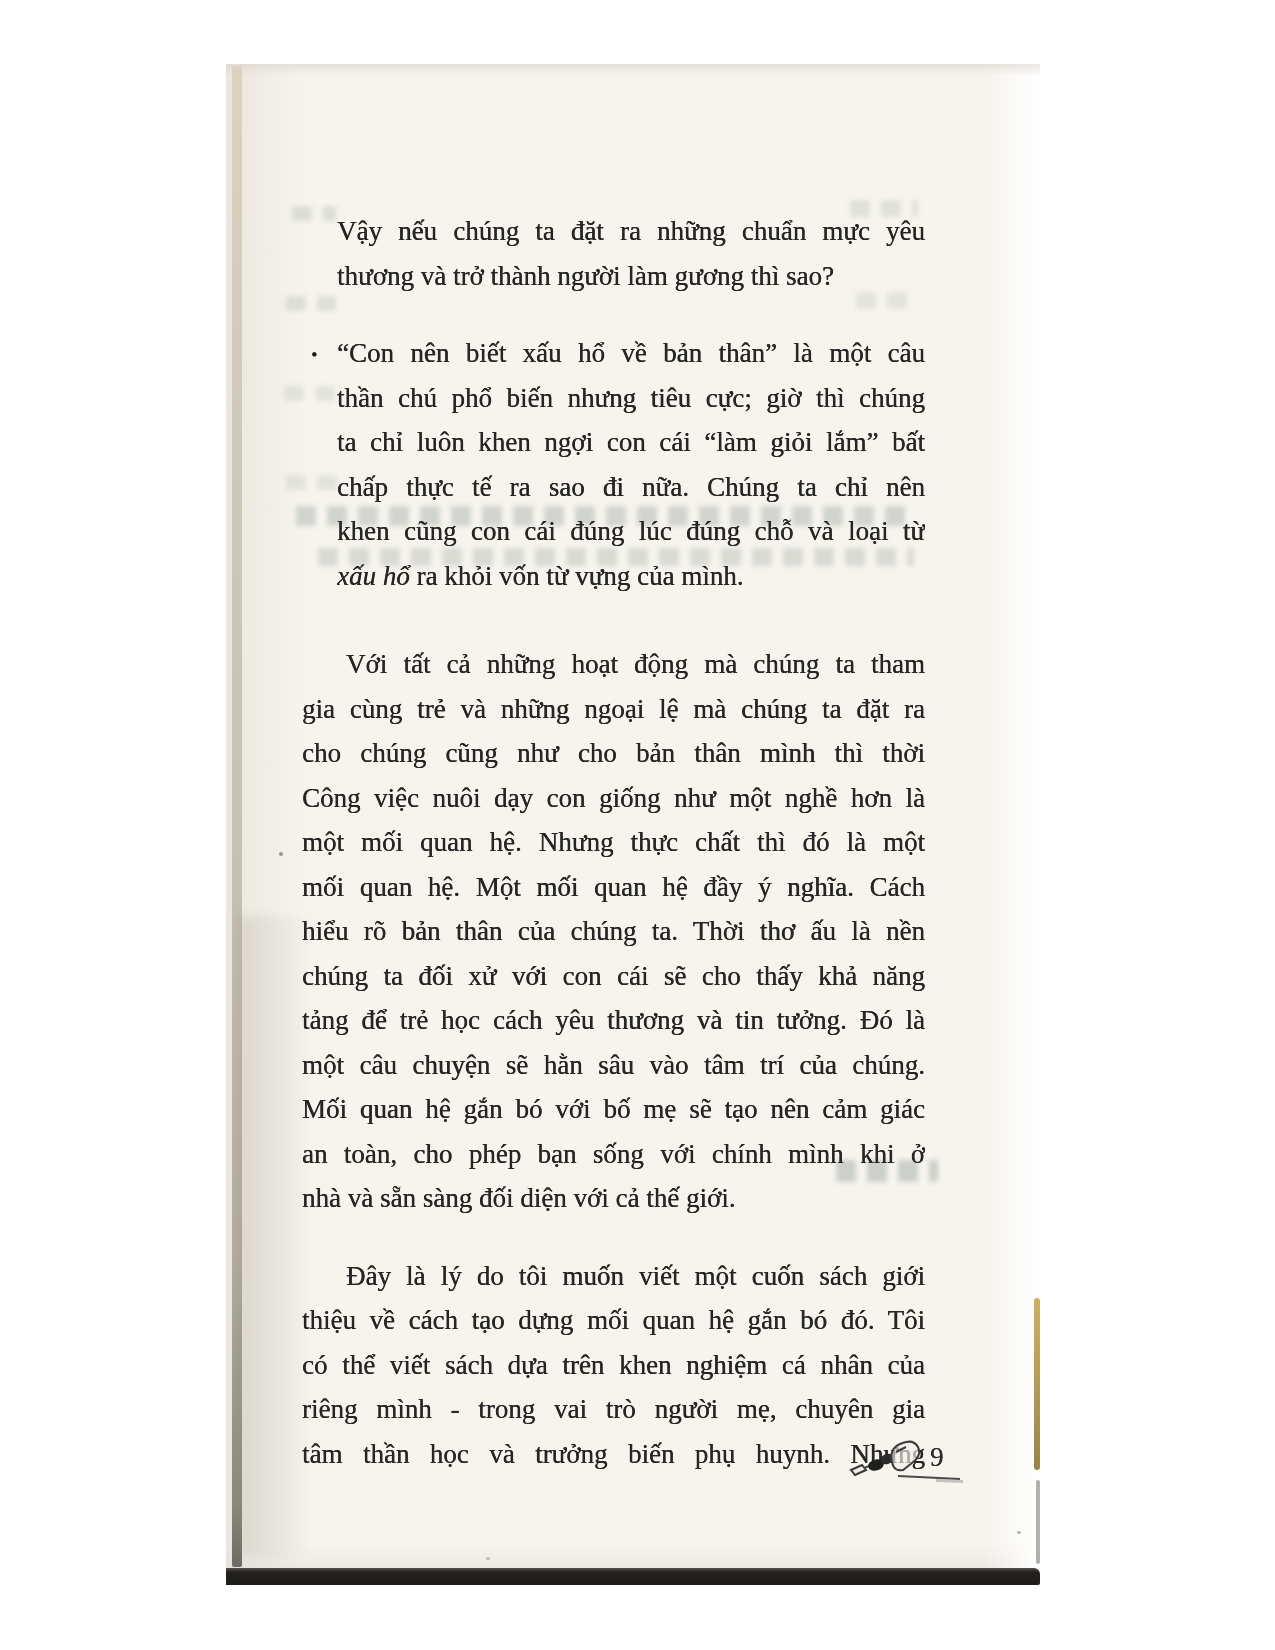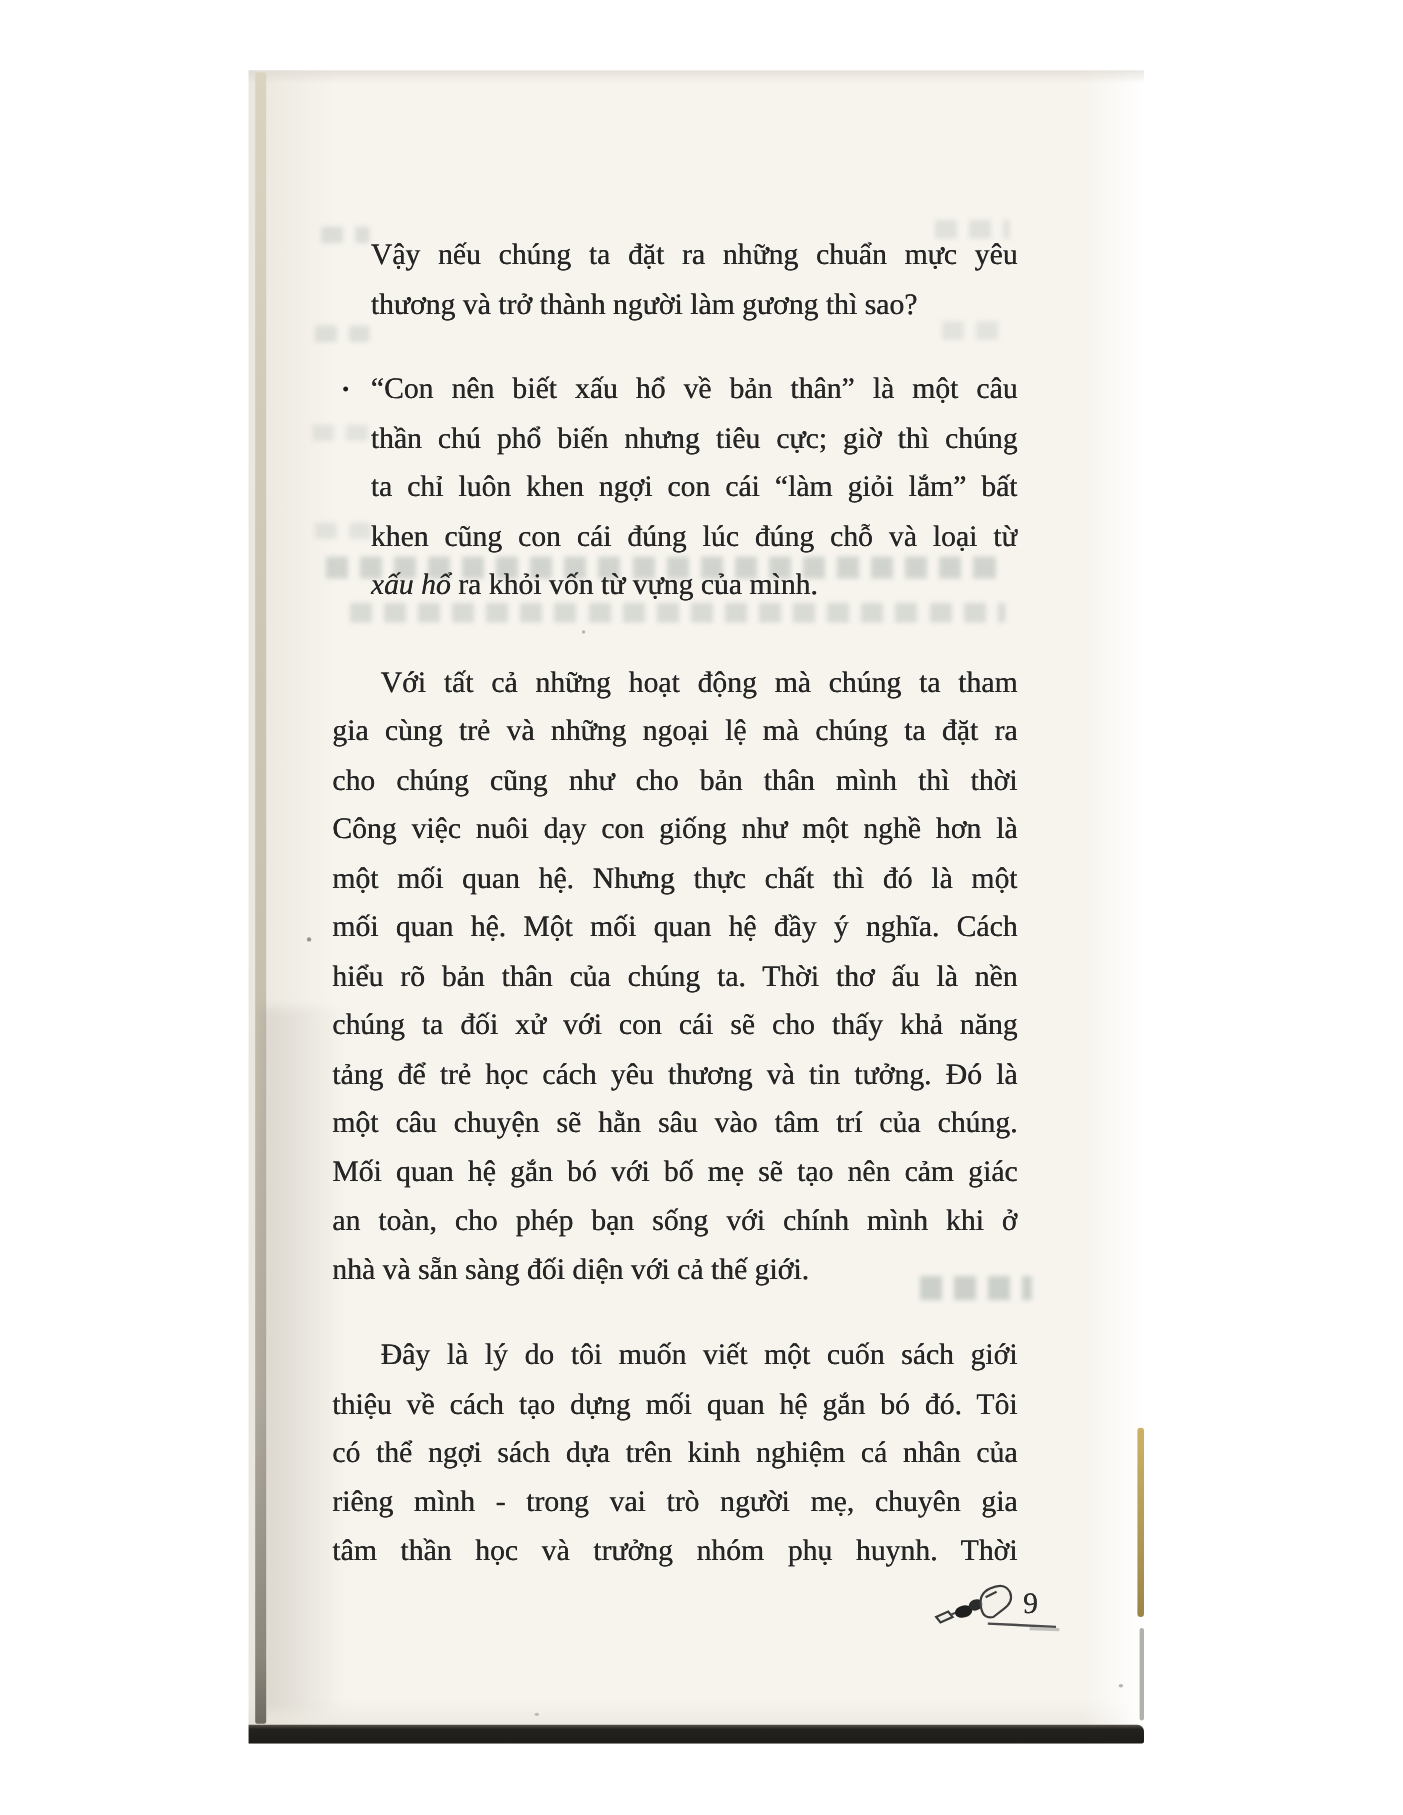--- a/index.html
+++ b/index.html
@@ -101,20 +101,21 @@
   <div class="textcol">
       <div class="block list-item">
         <div class="line j">Vậy nếu chúng ta đặt ra những chuẩn mực yêu</div>
         <div class="line">thương và trở thành người làm gương thì sao?</div>
       </div>
       <div class="block list-item">
         <span class="bullet">•</span>
         <div class="line j">“Con nên biết xấu hổ về bản thân” là một câu</div>
         <div class="line j">thần chú phổ biến nhưng tiêu cực; giờ thì chúng</div>
         <div class="line j">ta chỉ luôn khen ngợi con cái “làm giỏi lắm” bất</div>
+        <div class="line j">chấp thực tế ra sao đi nữa. Chúng ta chỉ nên</div>
         <div class="line j">khen cũng con cái đúng lúc đúng chỗ và loại từ</div>
         <div class="line"><em>xấu hổ</em><span> ra khỏi vốn từ vựng của mình.</span></div>
       </div>
       <div class="block paragraph gap">
         <div class="line j ind">Với tất cả những hoạt động mà chúng ta tham</div>
         <div class="line j">gia cùng trẻ và những ngoại lệ mà chúng ta đặt ra</div>
         <div class="line j">cho chúng cũng như cho bản thân mình thì thời</div>
         <div class="line j">Công việc nuôi dạy con giống như một nghề hơn là</div>
         <div class="line j">một mối quan hệ. Nhưng thực chất thì đó là một</div>
         <div class="line j">mối quan hệ. Một mối quan hệ đầy ý nghĩa. Cách</div>
@@ -122,23 +123,23 @@
         <div class="line j">chúng ta đối xử với con cái sẽ cho thấy khả năng</div>
         <div class="line j">tảng để trẻ học cách yêu thương và tin tưởng. Đó là</div>
         <div class="line j">một câu chuyện sẽ hằn sâu vào tâm trí của chúng.</div>
         <div class="line j">Mối quan hệ gắn bó với bố mẹ sẽ tạo nên cảm giác</div>
         <div class="line j">an toàn, cho phép bạn sống với chính mình khi ở</div>
         <div class="line">nhà và sẵn sàng đối diện với cả thế giới.</div>
       </div>
       <div class="block paragraph">
         <div class="line j ind">Đây là lý do tôi muốn viết một cuốn sách giới</div>
         <div class="line j">thiệu về cách tạo dựng mối quan hệ gắn bó đó. Tôi</div>
-        <div class="line j">có thể ngợi sách dựa trên kinh nghiệm cá nhân của</div>
+        <div class="line j">có thể viết sách dựa trên khen nghiệm cá nhân của</div>
         <div class="line j">riêng mình - trong vai trò người mẹ, chuyên gia</div>
-        <div class="line j">tâm thần học và trưởng nhóm phụ huynh. Thời</div>
+        <div class="line j">tâm thần học và trưởng biến phụ huynh. Nhưng</div>
       </div>
     </div>
 
   <svg class="doodle" width="120" height="52" viewBox="0 0 120 52">
     <path d="M5,38 l11,-5 l4,5 l-11,5 z" fill="#efede7" stroke="#3a3a3a" stroke-width="2"></path>
     <line x1="18" y1="36" x2="34" y2="30" stroke="#4a4a4a" stroke-width="2"></line>
     <ellipse cx="30" cy="33" rx="8" ry="5.5" fill="#1f1f1f" transform="rotate(-14 30 33)"></ellipse>
     <ellipse cx="41" cy="27" rx="6.5" ry="5" fill="#2b2b2b" transform="rotate(-20 41 27)"></ellipse>
     <path d="M46,30 q-3,-13 8,-18 q13,-6 18,3 q4,9 -6,16 l-9,7 q-9,2 -11,-8 z" fill="rgba(243,240,233,0.65)" stroke="#3c3c3c" stroke-width="2"></path>
     <line x1="50" y1="20" x2="60" y2="15" stroke="#3c3c3c" stroke-width="2"></line>

